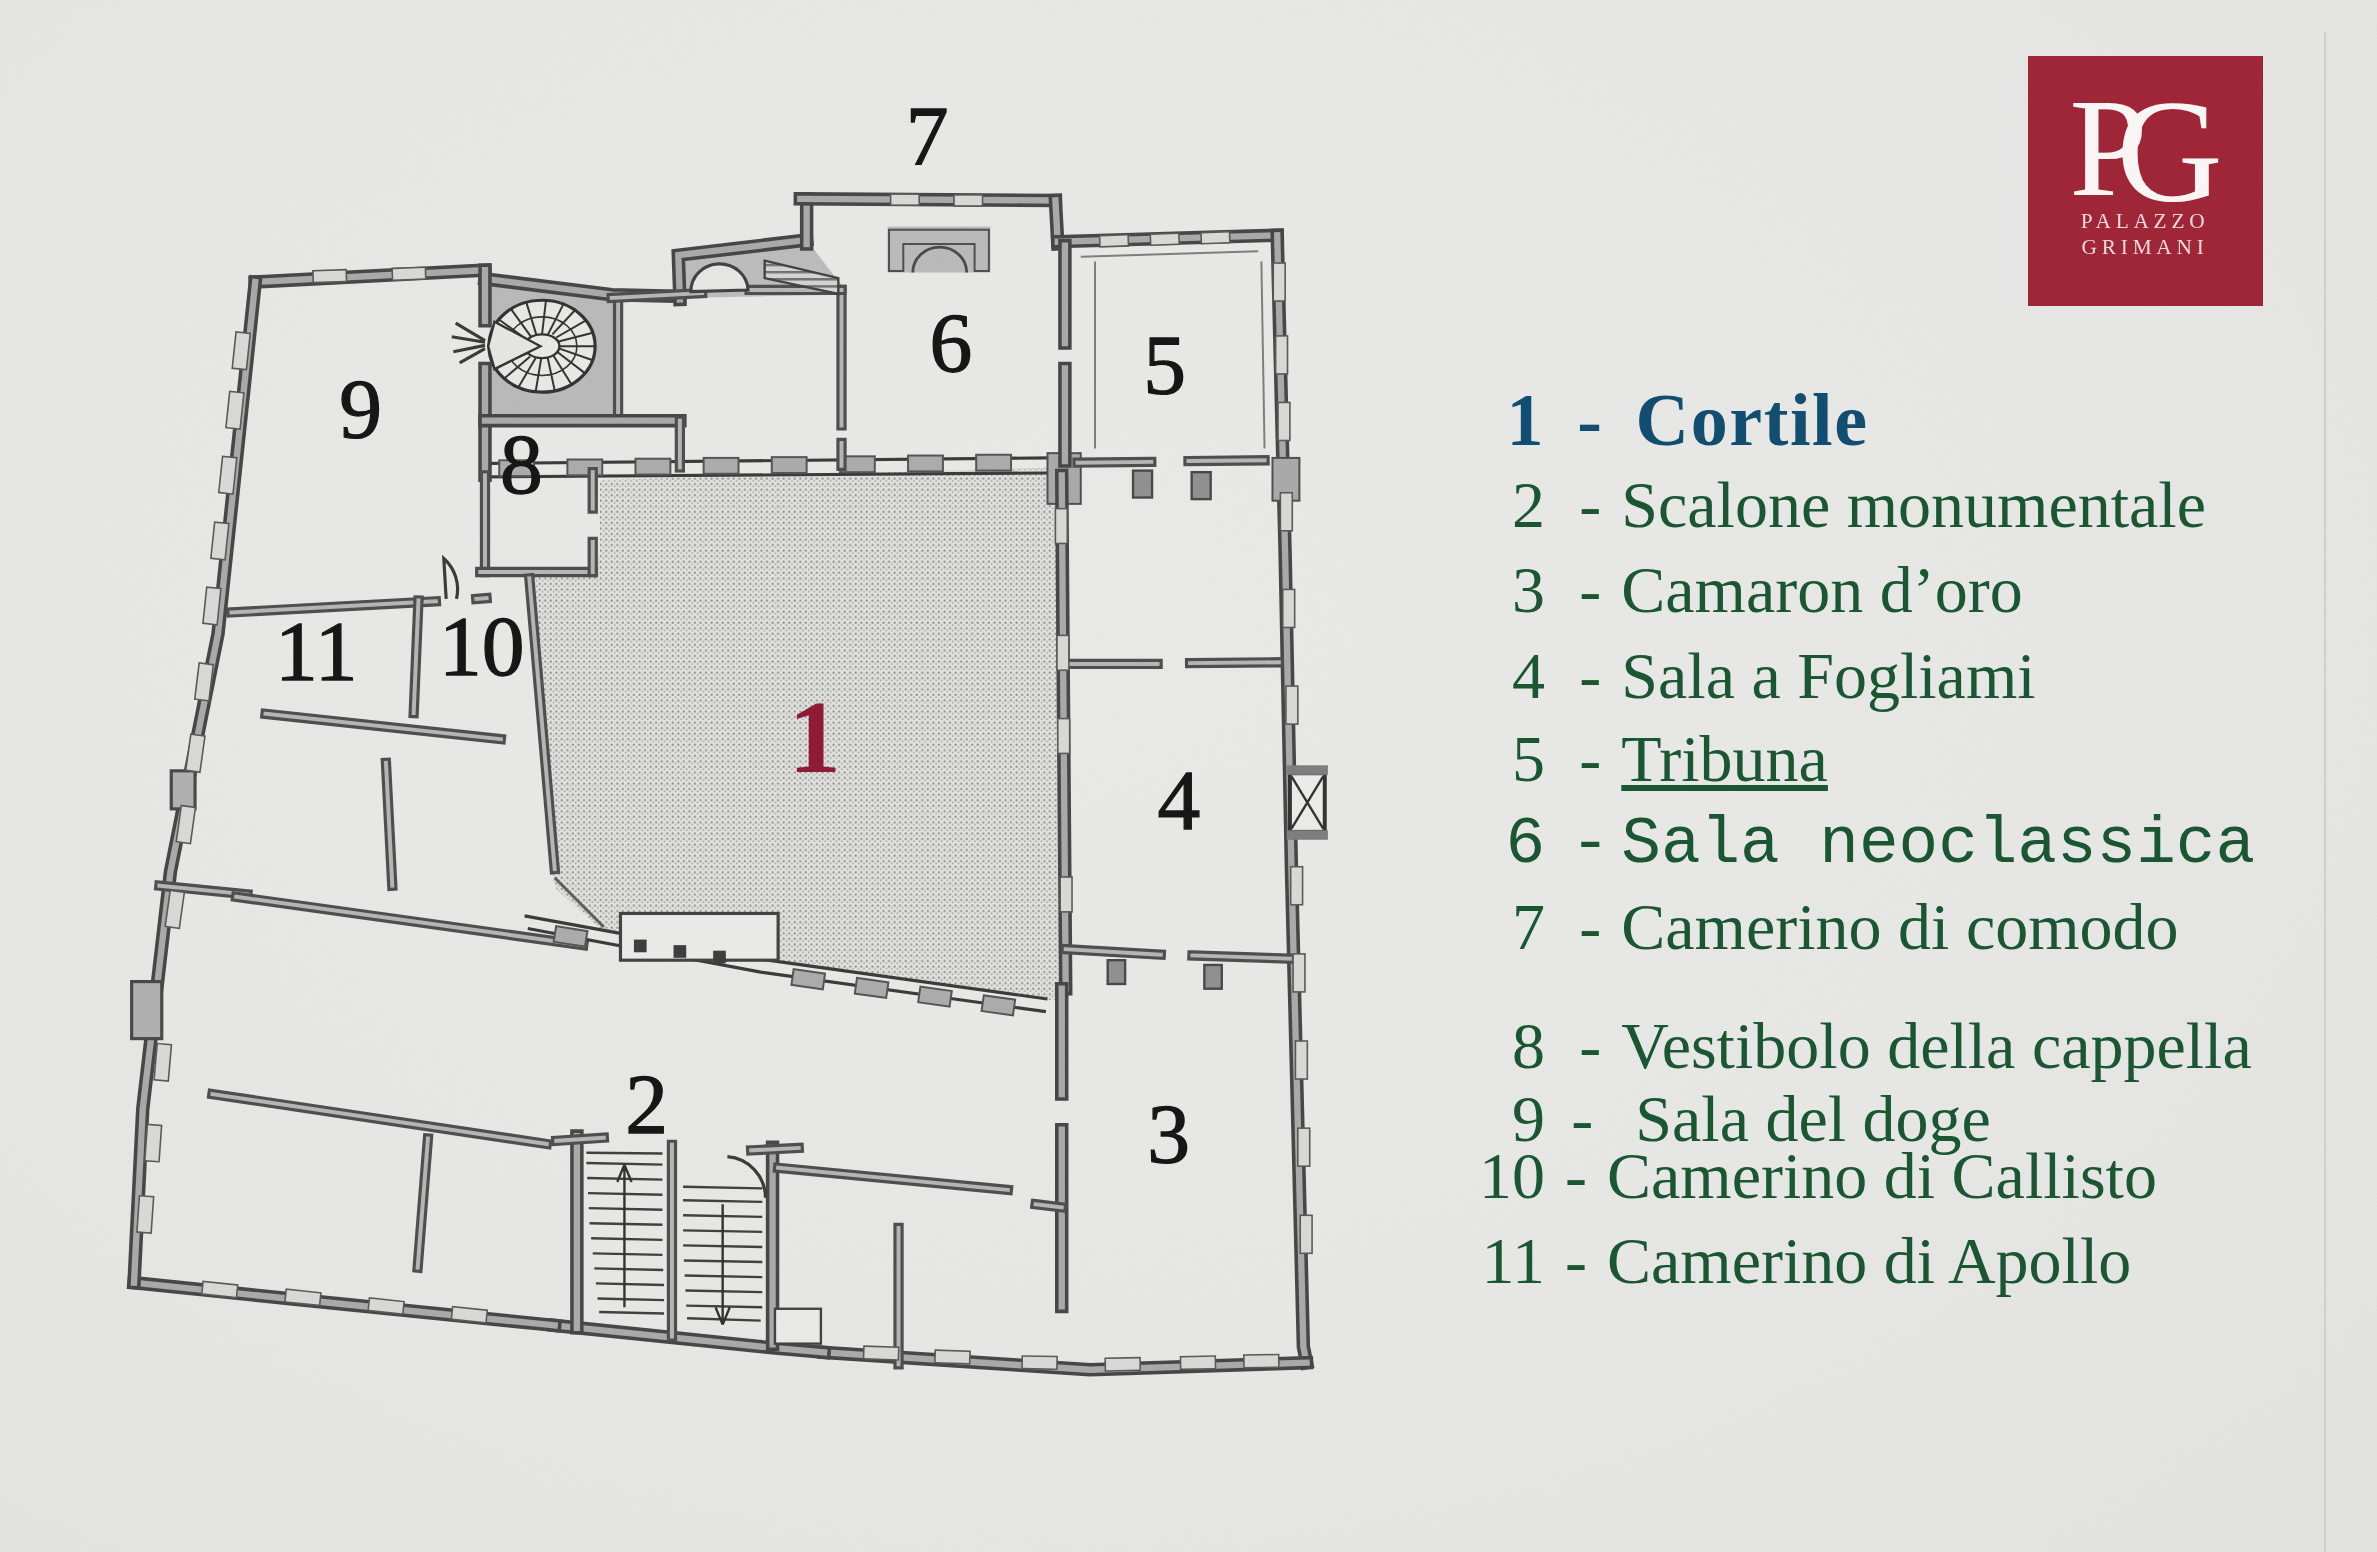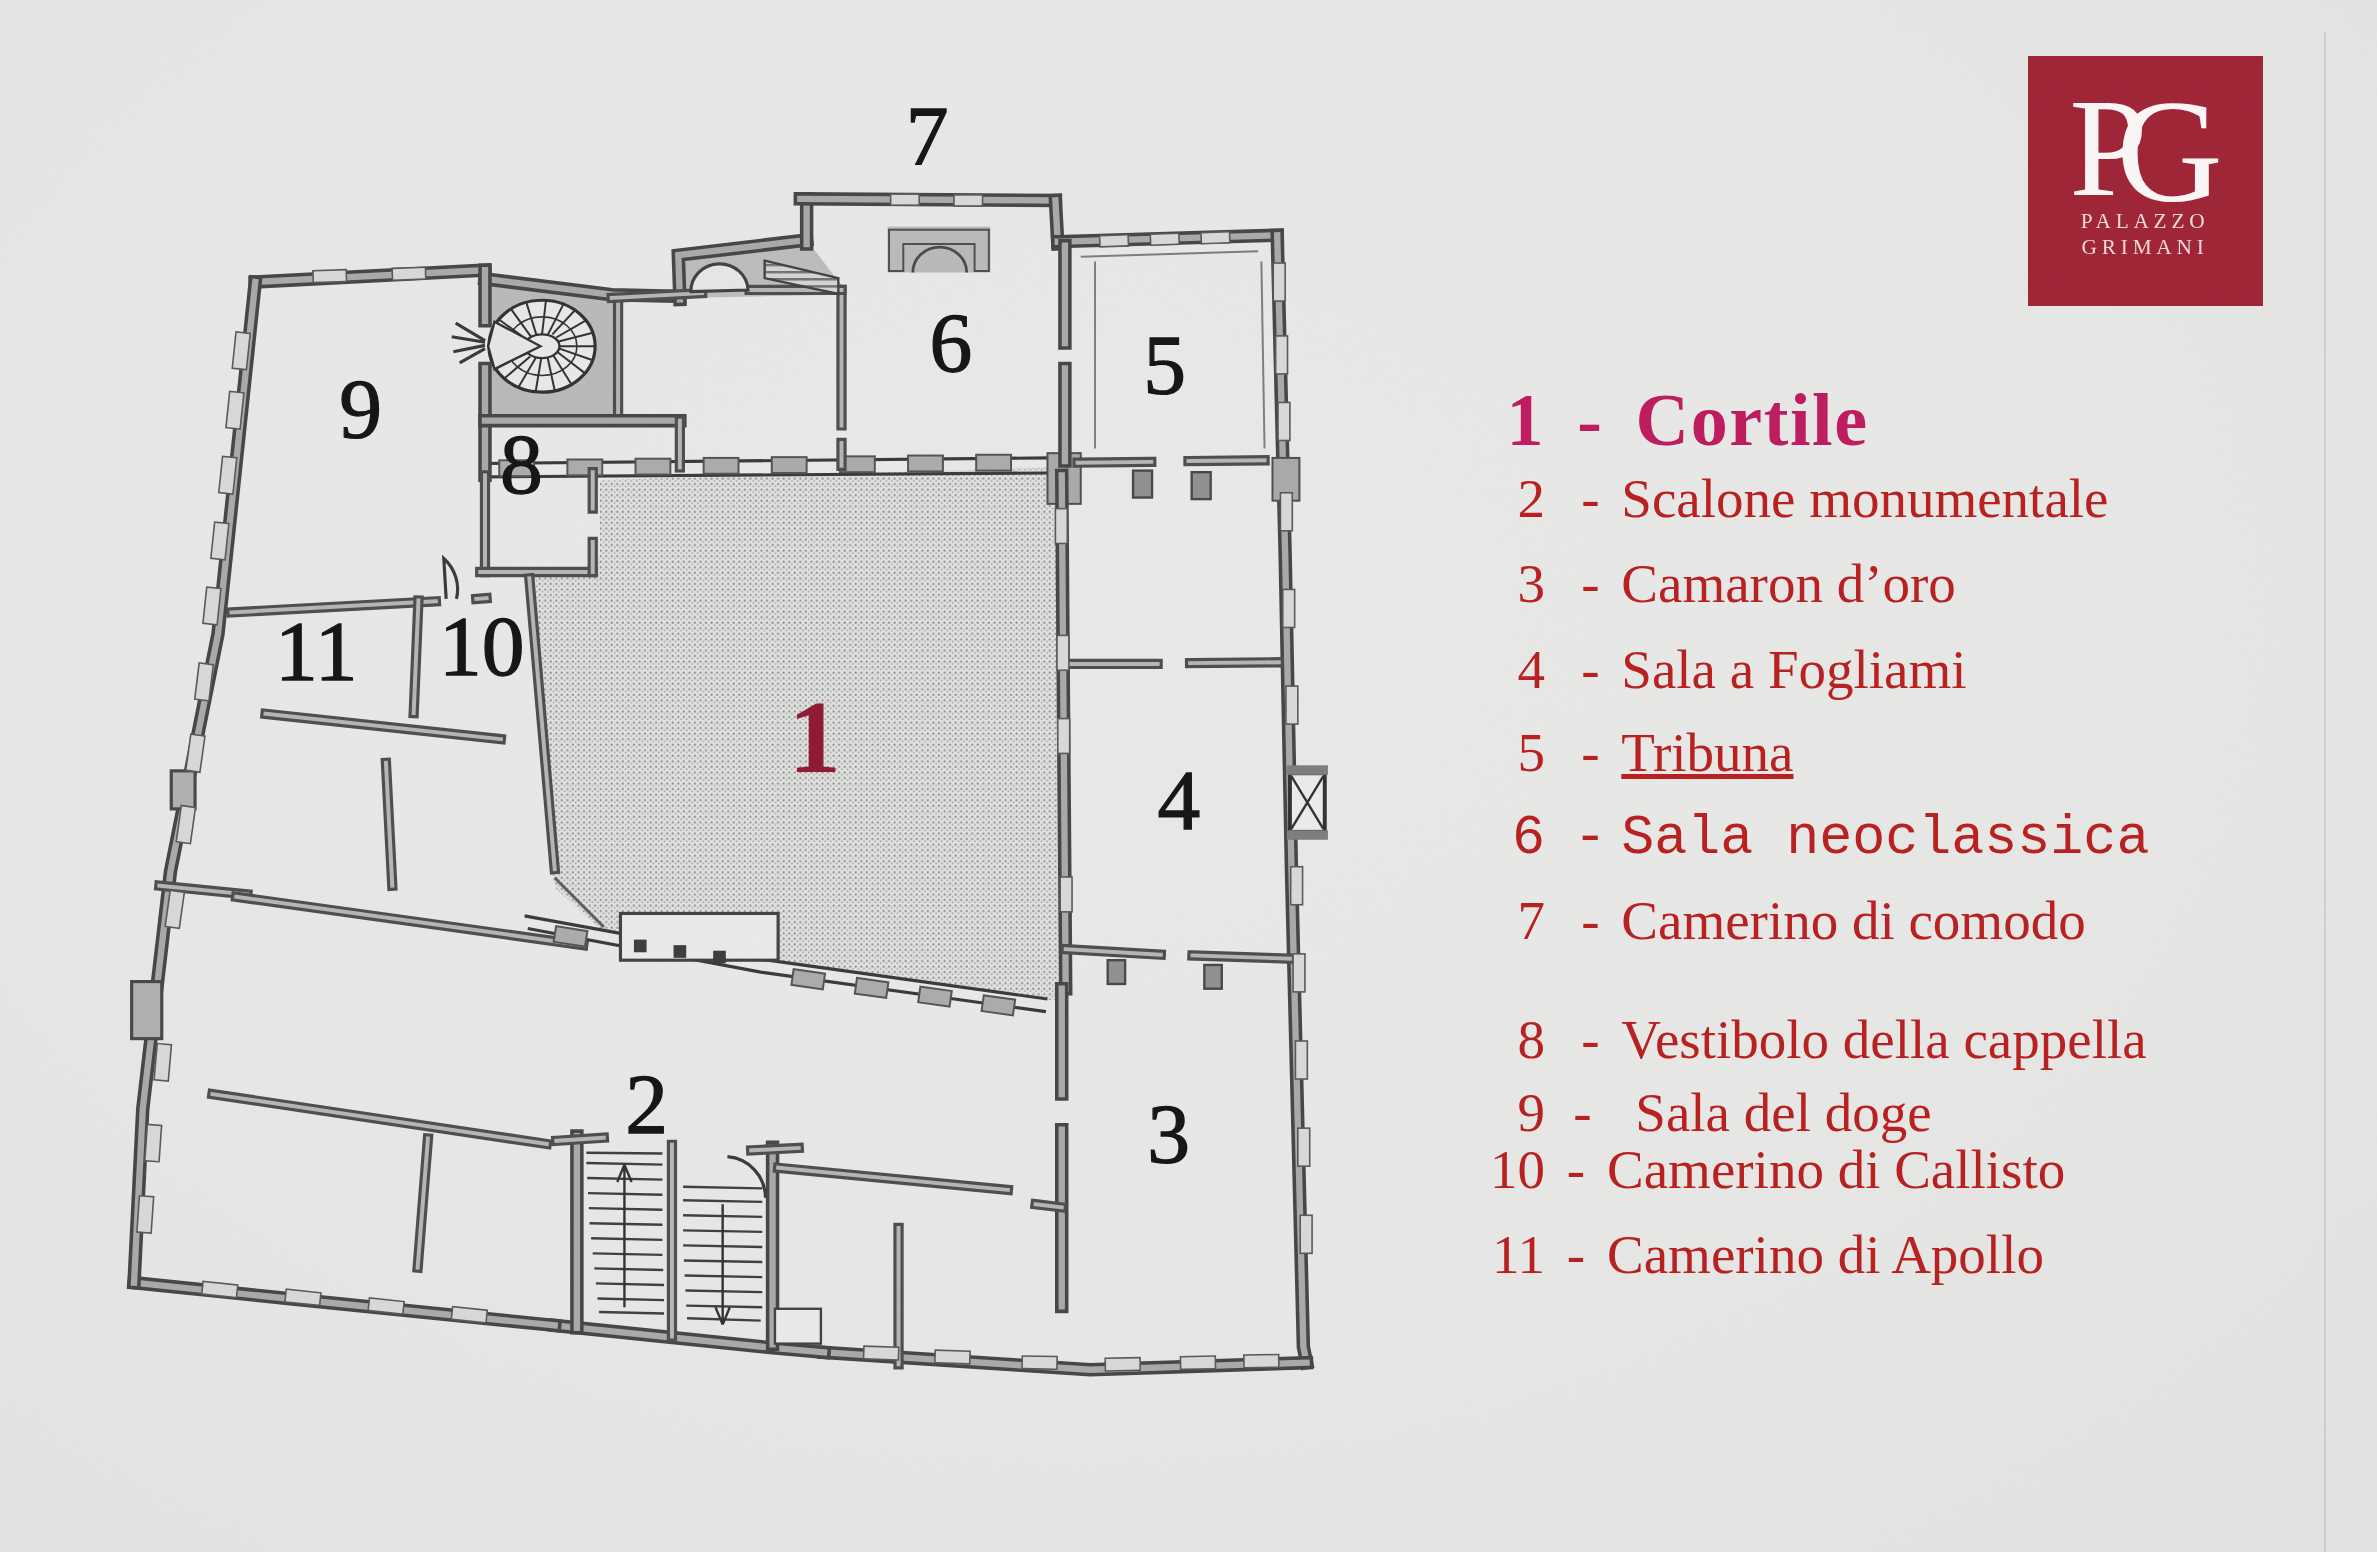--- a/index.html
+++ b/index.html
@@ -3,21 +3,21 @@
 <meta charset="utf-8">
 <style>
   html,body{margin:0;padding:0;}
   body{width:2377px;height:1552px;background:#e8e8e7;font-family:"Liberation Serif",serif;position:relative;overflow:hidden;}
   svg text{font-family:"Liberation Serif",serif;}
   .W path{stroke:#434343;stroke-width:17;fill:none;stroke-linecap:square;}
   .W path.c{stroke:#a9a9a9;stroke-width:8;}
   .P path{stroke:#4b4b4b;stroke-width:13;fill:none;stroke-linecap:square;}
   .P path.c{stroke:#b5b5b5;stroke-width:5;}
   .T path{stroke:#373737;stroke-width:4;fill:none;}
-  .legendrow{position:absolute;left:1477px;height:87px;white-space:nowrap;color:#b91c1c;font-size:55px;}
+  .legendrow{position:absolute;left:1477px;height:87px;white-space:nowrap;color:#14532d;font-size:66px;}
   .legendrow.single .num{padding-right:14.3px;}
   .legendrow .num{display:inline-block;width:68px;text-align:right;}
   .legendrow .dash{display:inline-block;width:62px;text-align:center;}
 </style>
 </head>
 <body>
 
 <div style="position:absolute;inset:0;background:radial-gradient(ellipse at 45% 40%, #eaeae9 0%, #e8e8e7 55%, #e3e3e2 100%);"></div>
 
 <div style="position:absolute;left:2324px;top:32px;width:2.4px;height:1521px;background:rgba(110,110,110,0.18);"></div>
@@ -509,21 +509,21 @@
 
 <text x="1488" y="1046" font-size="108" fill="#111" stroke="#111" stroke-width="1.6" text-anchor="middle">4</text>
 
 <text x="1475" y="1468" font-size="108" fill="#111" stroke="#111" stroke-width="1.6" text-anchor="middle">3</text>
 
 <text x="816" y="1430" font-size="108" fill="#111" stroke="#111" stroke-width="1.6" text-anchor="middle">2</text>
 </svg>
 
 <div id="legend">
 
-<div class="legendrow single" style="top:378px;color:#be185d;font-weight:bold;font-size:74px;letter-spacing:1.6px;"><span class="num">1</span><span class="dash">-</span><span style="padding-left:14.3px;">Cortile</span></div>
+<div class="legendrow single" style="top:378px;color:#0c4a6e;font-weight:bold;font-size:74px;letter-spacing:1.6px;"><span class="num">1</span><span class="dash">-</span><span style="padding-left:14.3px;">Cortile</span></div>
 
 <div class="legendrow single" style="top:467px;"><span class="num">2</span><span class="dash">-</span><span>Scalone monumentale</span></div>
 
 <div class="legendrow single" style="top:552px;"><span class="num">3</span><span class="dash">-</span><span>Camaron d’oro</span></div>
 
 <div class="legendrow single" style="top:638px;"><span class="num">4</span><span class="dash">-</span><span>Sala a Fogliami</span></div>
 
 <div class="legendrow single" style="top:721px;text-decoration:underline;"><span class="num">5</span><span class="dash">-</span><span>Tribuna</span></div>
 
 <div class="legendrow single" style="top:807px;font-family:Liberation Mono, monospace;"><span class="num">6</span><span class="dash">-</span><span>Sala neoclassica</span></div>

